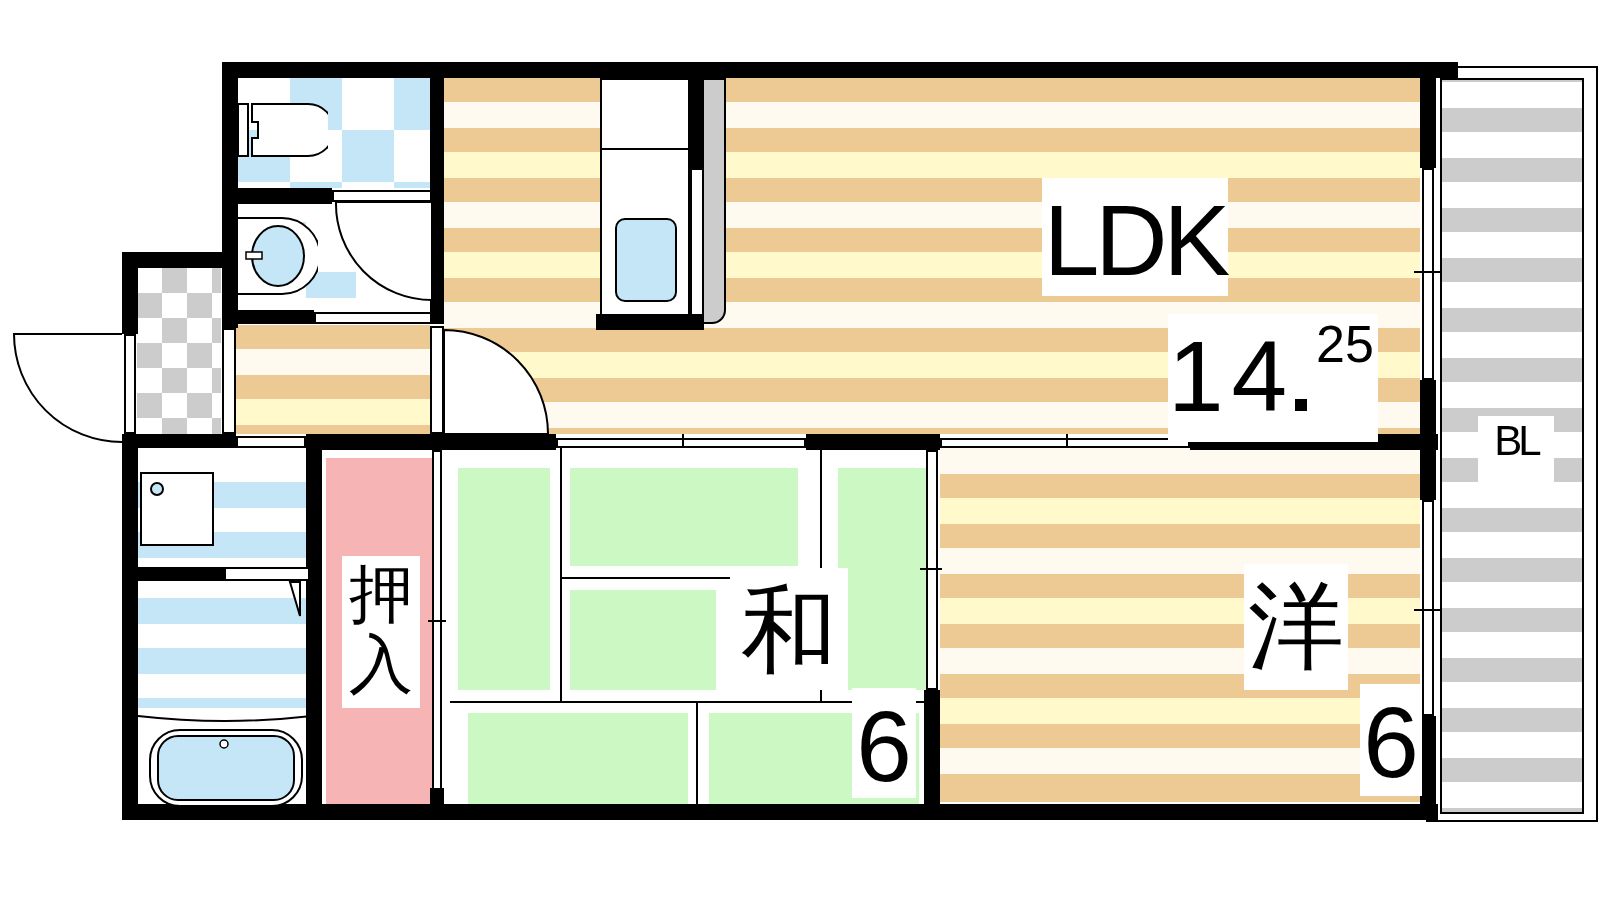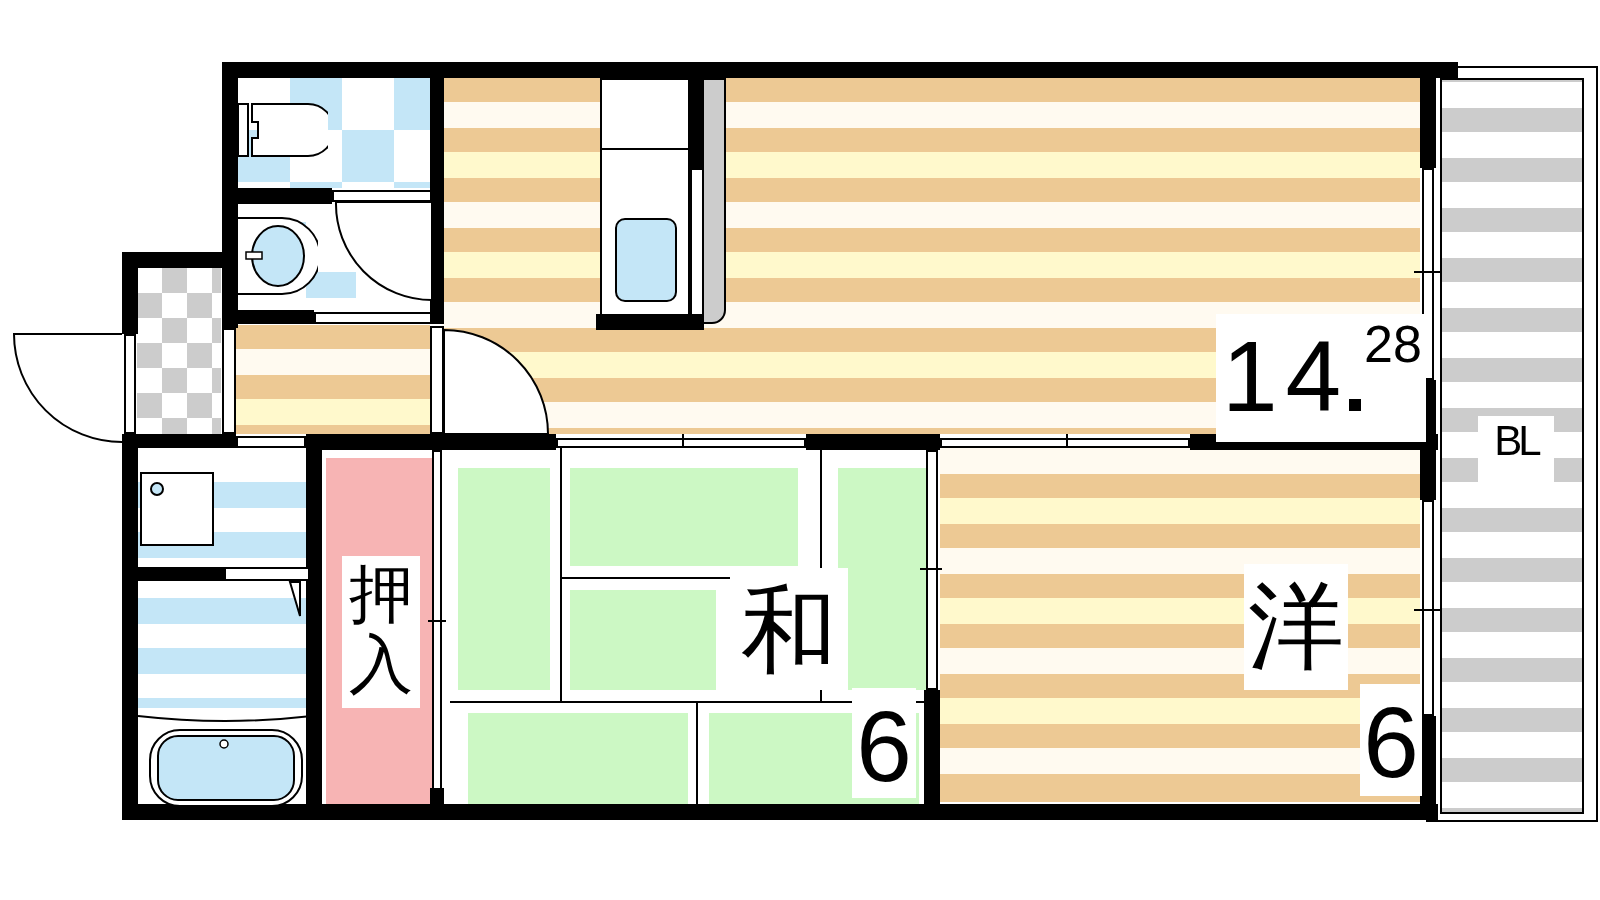--- a/index.html
+++ b/index.html
@@ -146,22 +146,25 @@
     <div style="position:absolute;left:8px;top:8px;width:10px;height:10px;border:2px solid #000;border-radius:50%;background:#c4e6f7;"></div>
   </div>
 
   <svg class="abs" style="left:138px;top:712px;" width="174" height="100">
     <path d="M 0 4 Q 87 14 174 4" fill="none" stroke="#000" stroke-width="2"></path>
     <rect x="12" y="18" width="152" height="76" rx="30" fill="#fff" stroke="#000" stroke-width="2"></rect>
     <rect x="20" y="24" width="136" height="64" rx="20" fill="#c4e6f7" stroke="#000" stroke-width="2"></rect>
     <circle cx="86" cy="32" r="4" fill="#fff" stroke="#000" stroke-width="1.5"></circle>
   </svg>
 
-  <div class="label" style="left:1216px;top:314px;width:210px;height:128px;text-align:left;padding-left:6px;box-sizing:border-box;">
-    <span style="font-size:100px;letter-spacing:8px;position:relative;top:12px;">14</span><span style="display:inline-block;width:12px;height:12px;background:#000;position:relative;top:12px;"></span><span style="font-size:52px;position:absolute;left:148px;top:4px;">28</span>
+  <div class="label" style="left:1042px;top:178px;width:186px;height:118px;font-size:100px;padding-top:12px;box-sizing:border-box;letter-spacing:-4px;">
+    <span>LDK</span>
+  </div>
+  <div class="label" style="left:1168px;top:314px;width:210px;height:128px;text-align:left;box-sizing:border-box;">
+    <span style="font-size:100px;letter-spacing:8px;position:relative;top:12px;">14</span><span style="display:inline-block;width:12px;height:12px;background:#000;position:relative;top:12px;"></span><span style="font-size:52px;position:absolute;left:148px;top:4px;">25</span>
   </div>
   <div class="label" style="left:730px;top:568px;width:118px;height:122px;font-size:96px;padding-top:14px;box-sizing:border-box;">
     <span>和</span>
   </div>
   <div class="label" style="left:852px;top:688px;width:64px;height:110px;font-size:100px;padding-top:8px;box-sizing:border-box;">
     <span>6</span>
   </div>
   <div class="label" style="left:1244px;top:564px;width:104px;height:126px;font-size:96px;padding-top:14px;box-sizing:border-box;">
     <span>洋</span>
   </div>

